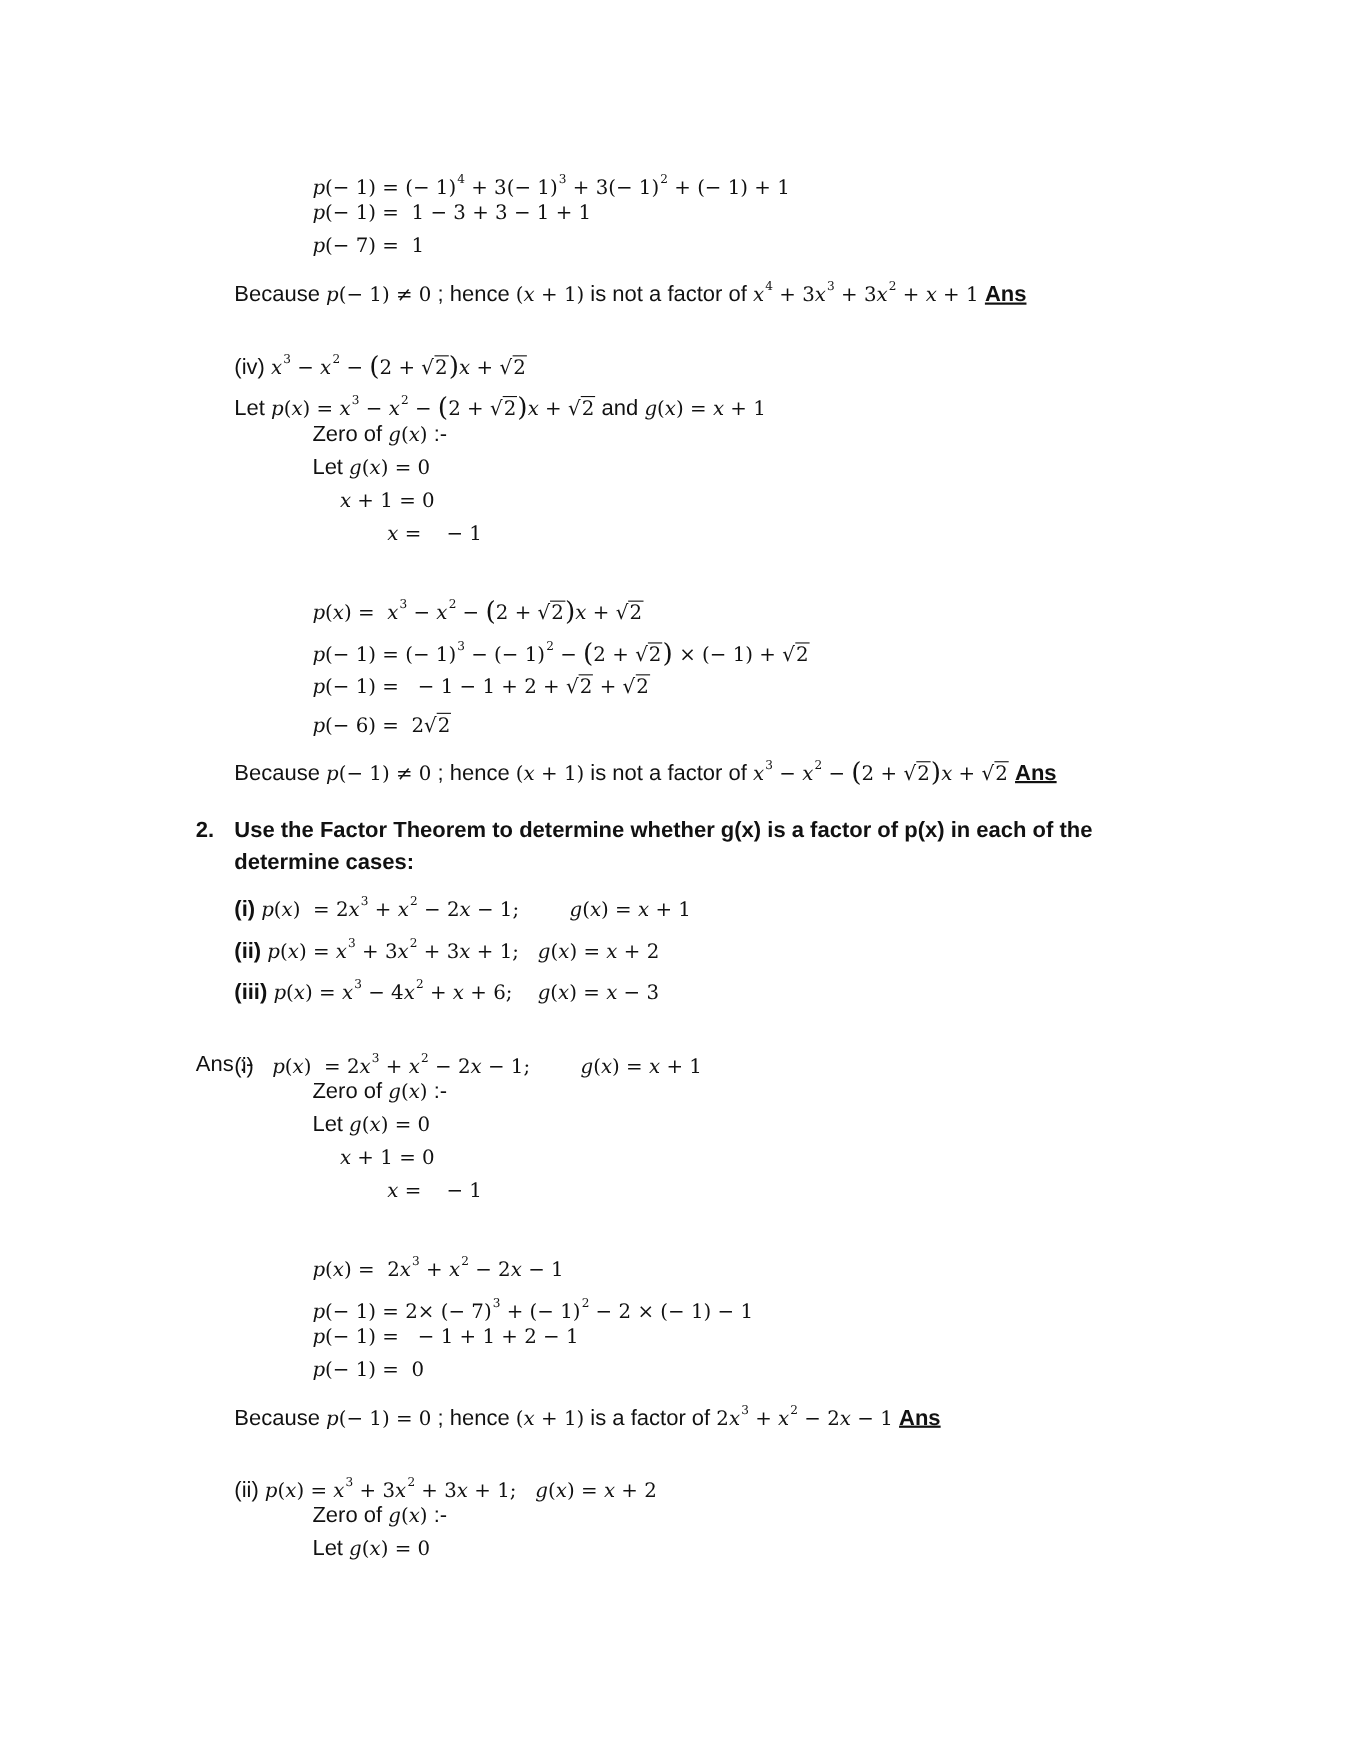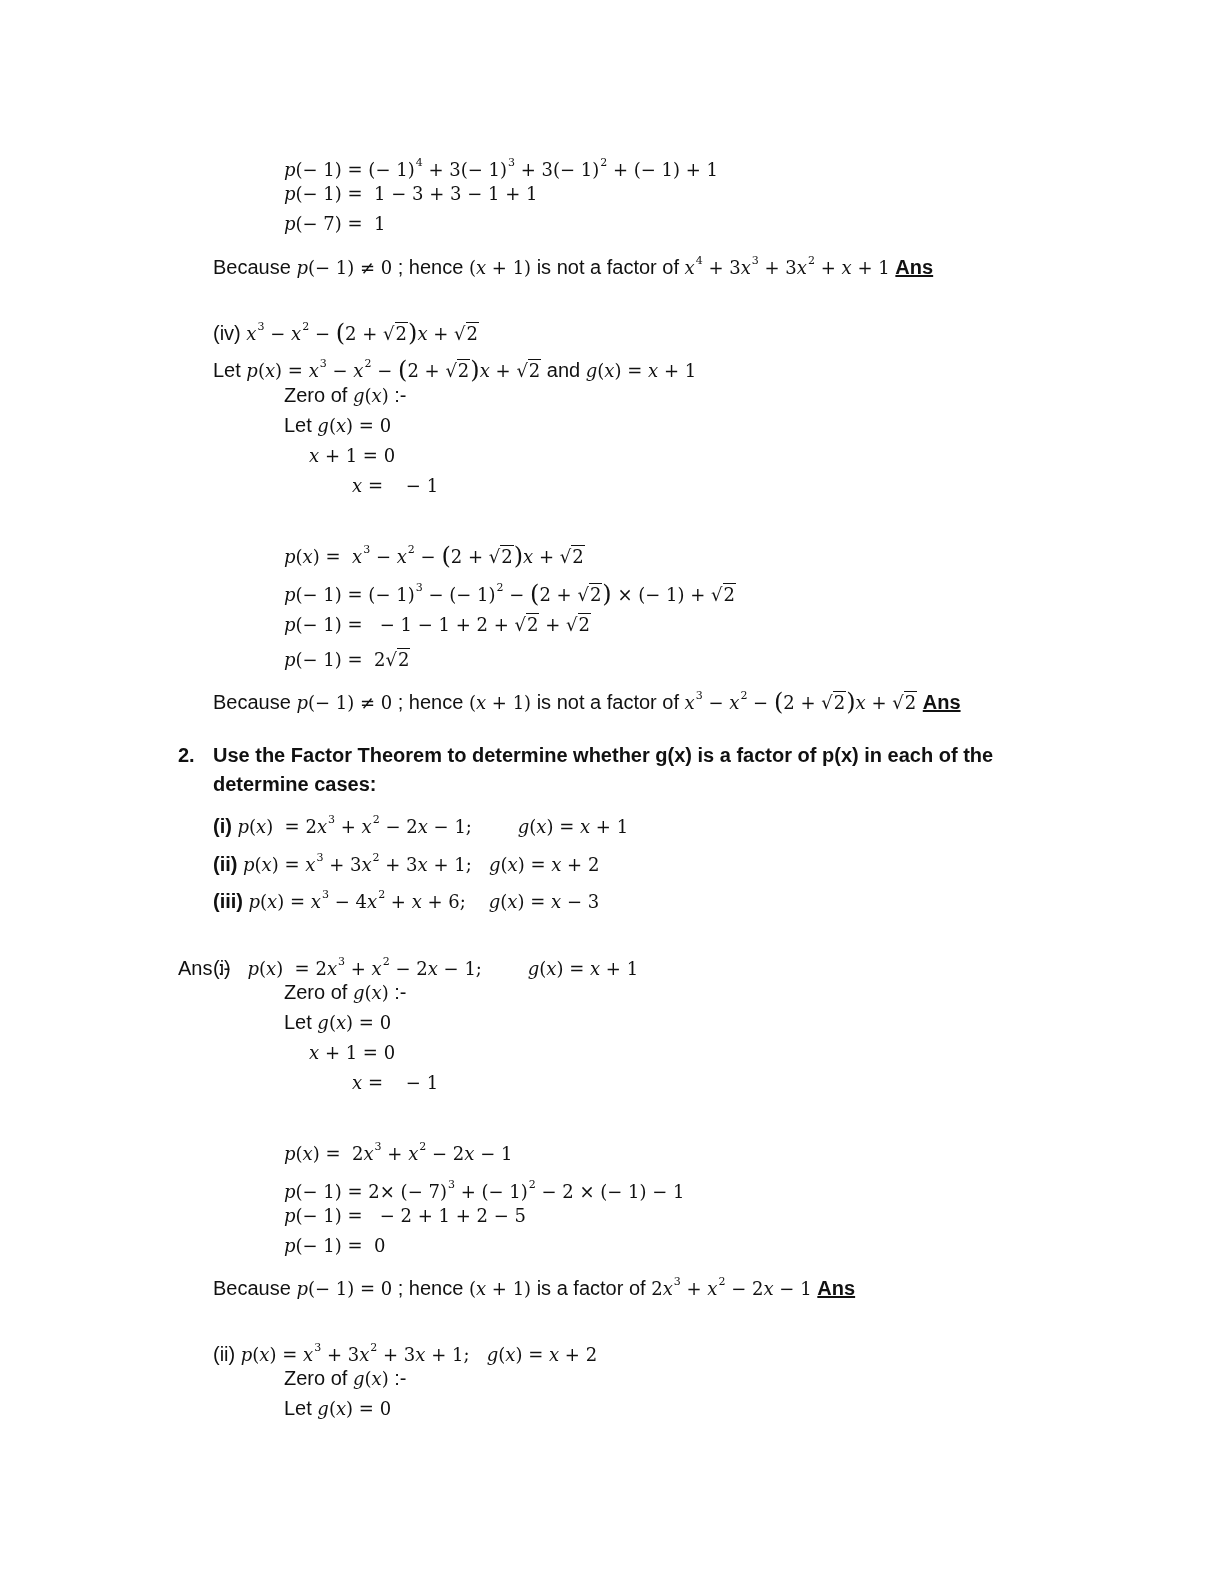--- a/index.html
+++ b/index.html
@@ -25,35 +25,35 @@
     <div class="line" style="left: 213px; top: 249px;"><span class="t" style="white-space: pre;">Because </span><span class="m" style="white-space: pre;">p</span><span class="n" style="white-space: pre;">(− 1) ≠ 0</span><span class="t" style="white-space: pre;"> ; hence </span><span class="n" style="white-space: pre;">(</span><span class="m" style="white-space: pre;">x</span><span class="n" style="white-space: pre;"> + 1)</span><span class="t" style="white-space: pre;"> is not a factor of </span><span class="m" style="white-space: pre;">x</span><sup class="sp" style="white-space: pre;">4</sup><span class="n" style="white-space: pre;"> + 3</span><span class="m" style="white-space: pre;">x</span><sup class="sp" style="white-space: pre;">3</sup><span class="n" style="white-space: pre;"> + 3</span><span class="m" style="white-space: pre;">x</span><sup class="sp" style="white-space: pre;">2</sup><span class="n" style="white-space: pre;"> + </span><span class="m" style="white-space: pre;">x</span><span class="n" style="white-space: pre;"> + 1 </span><span class="ans" style="white-space: pre;">Ans</span></div>
     <div class="line" style="left: 213px; top: 315px;"><span class="t" style="white-space: pre;">(iv) </span><span class="m" style="white-space: pre;">x</span><sup class="sp" style="white-space: pre;">3</sup><span class="n" style="white-space: pre;"> − </span><span class="m" style="white-space: pre;">x</span><sup class="sp" style="white-space: pre;">2</sup><span class="n" style="white-space: pre;"> − </span><span class="big" style="white-space: pre;">(</span><span class="n" style="white-space: pre;">2 + </span><span class="rad" style="white-space: pre;"><span>√</span><span class="rt">2</span></span><span class="big" style="white-space: pre;">)</span><span class="m" style="white-space: pre;">x</span><span class="n" style="white-space: pre;"> + </span><span class="rad" style="white-space: pre;"><span>√</span><span class="rt">2</span></span></div>
     <div class="line" style="left: 213px; top: 352px;"><span class="t" style="white-space: pre;">Let </span><span class="m" style="white-space: pre;">p</span><span class="n" style="white-space: pre;">(</span><span class="m" style="white-space: pre;">x</span><span class="n" style="white-space: pre;">) = </span><span class="m" style="white-space: pre;">x</span><sup class="sp" style="white-space: pre;">3</sup><span class="n" style="white-space: pre;"> − </span><span class="m" style="white-space: pre;">x</span><sup class="sp" style="white-space: pre;">2</sup><span class="n" style="white-space: pre;"> − </span><span class="big" style="white-space: pre;">(</span><span class="n" style="white-space: pre;">2 + </span><span class="rad" style="white-space: pre;"><span>√</span><span class="rt">2</span></span><span class="big" style="white-space: pre;">)</span><span class="m" style="white-space: pre;">x</span><span class="n" style="white-space: pre;"> + </span><span class="rad" style="white-space: pre;"><span>√</span><span class="rt">2</span></span><span class="t" style="white-space: pre;"> and </span><span class="m" style="white-space: pre;">g</span><span class="n" style="white-space: pre;">(</span><span class="m" style="white-space: pre;">x</span><span class="n" style="white-space: pre;">) = </span><span class="m" style="white-space: pre;">x</span><span class="n" style="white-space: pre;"> + 1</span></div>
     <div class="line" style="left: 284px; top: 383px;"><span class="t" style="white-space: pre;">Zero of </span><span class="m" style="white-space: pre;">g</span><span class="n" style="white-space: pre;">(</span><span class="m" style="white-space: pre;">x</span><span class="n" style="white-space: pre;">)</span><span class="t" style="white-space: pre;"> :-</span></div>
     <div class="line" style="left: 284px; top: 413px;"><span class="t" style="white-space: pre;">Let </span><span class="m" style="white-space: pre;">g</span><span class="n" style="white-space: pre;">(</span><span class="m" style="white-space: pre;">x</span><span class="n" style="white-space: pre;">) = 0</span></div>
     <div class="line" style="left: 309px; top: 443px;"><span class="m" style="white-space: pre;">x</span><span class="n" style="white-space: pre;"> + 1 = 0</span></div>
     <div class="line" style="left: 352px; top: 473px;"><span class="m" style="white-space: pre;">x</span><span class="n" style="white-space: pre;"> =    − 1</span></div>
     <div class="line" style="left: 284px; top: 538px;"><span class="m" style="white-space: pre;">p</span><span class="n" style="white-space: pre;">(</span><span class="m" style="white-space: pre;">x</span><span class="n" style="white-space: pre;">) =  </span><span class="m" style="white-space: pre;">x</span><sup class="sp" style="white-space: pre;">3</sup><span class="n" style="white-space: pre;"> − </span><span class="m" style="white-space: pre;">x</span><sup class="sp" style="white-space: pre;">2</sup><span class="n" style="white-space: pre;"> − </span><span class="big" style="white-space: pre;">(</span><span class="n" style="white-space: pre;">2 + </span><span class="rad" style="white-space: pre;"><span>√</span><span class="rt">2</span></span><span class="big" style="white-space: pre;">)</span><span class="m" style="white-space: pre;">x</span><span class="n" style="white-space: pre;"> + </span><span class="rad" style="white-space: pre;"><span>√</span><span class="rt">2</span></span></div>
     <div class="line" style="left: 284px; top: 576px;"><span class="m" style="white-space: pre;">p</span><span class="n" style="white-space: pre;">(− 1) = (− 1)</span><sup class="sp" style="white-space: pre;">3</sup><span class="n" style="white-space: pre;"> − (− 1)</span><sup class="sp" style="white-space: pre;">2</sup><span class="n" style="white-space: pre;"> − </span><span class="big" style="white-space: pre;">(</span><span class="n" style="white-space: pre;">2 + </span><span class="rad" style="white-space: pre;"><span>√</span><span class="rt">2</span></span><span class="big" style="white-space: pre;">)</span><span class="n" style="white-space: pre;"> × (− 1) + </span><span class="rad" style="white-space: pre;"><span>√</span><span class="rt">2</span></span></div>
     <div class="line" style="left: 284px; top: 612px;"><span class="m" style="white-space: pre;">p</span><span class="n" style="white-space: pre;">(− 1) =   − 1 − 1 + 2 + </span><span class="rad" style="white-space: pre;"><span>√</span><span class="rt">2</span></span><span class="n" style="white-space: pre;"> + </span><span class="rad" style="white-space: pre;"><span>√</span><span class="rt">2</span></span></div>
-    <div class="line" style="left: 284px; top: 647px;"><span class="m" style="white-space: pre;">p</span><span class="n" style="white-space: pre;">(− 1) =  2</span><span class="rad" style="white-space: pre;"><span>√</span><span class="rt">2</span></span></div>
+    <div class="line" style="left: 284px; top: 647px;"><span class="m" style="white-space: pre;">p</span><span class="n" style="white-space: pre;">(− 6) =  2</span><span class="rad" style="white-space: pre;"><span>√</span><span class="rt">2</span></span></div>
     <div class="line" style="left: 213px; top: 684px;"><span class="t" style="white-space: pre;">Because </span><span class="m" style="white-space: pre;">p</span><span class="n" style="white-space: pre;">(− 1) ≠ 0</span><span class="t" style="white-space: pre;"> ; hence </span><span class="n" style="white-space: pre;">(</span><span class="m" style="white-space: pre;">x</span><span class="n" style="white-space: pre;"> + 1)</span><span class="t" style="white-space: pre;"> is not a factor of </span><span class="m" style="white-space: pre;">x</span><sup class="sp" style="white-space: pre;">3</sup><span class="n" style="white-space: pre;"> − </span><span class="m" style="white-space: pre;">x</span><sup class="sp" style="white-space: pre;">2</sup><span class="n" style="white-space: pre;"> − </span><span class="big" style="white-space: pre;">(</span><span class="n" style="white-space: pre;">2 + </span><span class="rad" style="white-space: pre;"><span>√</span><span class="rt">2</span></span><span class="big" style="white-space: pre;">)</span><span class="m" style="white-space: pre;">x</span><span class="n" style="white-space: pre;"> + </span><span class="rad" style="white-space: pre;"><span>√</span><span class="rt">2</span></span><span class="t" style="white-space: pre;"> </span><span class="ans" style="white-space: pre;">Ans</span></div>
     <div class="line" style="left: 178px; top: 743px;"><span class="q" style="white-space: pre;">2.</span></div>
     <div class="line" style="left: 213px; top: 743px;"><span class="q" style="white-space: pre;">Use the Factor Theorem to determine whether g(x) is a factor of p(x) in each of the</span></div>
     <div class="line" style="left: 213px; top: 772px;"><span class="q" style="white-space: pre;">determine cases:</span></div>
     <div class="line" style="left: 213px; top: 808px;"><span class="q" style="white-space: pre;">(i) </span><span class="m" style="white-space: pre;">p</span><span class="n" style="white-space: pre;">(</span><span class="m" style="white-space: pre;">x</span><span class="n" style="white-space: pre;">)  = 2</span><span class="m" style="white-space: pre;">x</span><sup class="sp" style="white-space: pre;">3</sup><span class="n" style="white-space: pre;"> + </span><span class="m" style="white-space: pre;">x</span><sup class="sp" style="white-space: pre;">2</sup><span class="n" style="white-space: pre;"> − 2</span><span class="m" style="white-space: pre;">x</span><span class="n" style="white-space: pre;"> − 1;        </span><span class="m" style="white-space: pre;">g</span><span class="n" style="white-space: pre;">(</span><span class="m" style="white-space: pre;">x</span><span class="n" style="white-space: pre;">) = </span><span class="m" style="white-space: pre;">x</span><span class="n" style="white-space: pre;"> + 1</span></div>
     <div class="line" style="left: 213px; top: 846px;"><span class="q" style="white-space: pre;">(ii) </span><span class="m" style="white-space: pre;">p</span><span class="n" style="white-space: pre;">(</span><span class="m" style="white-space: pre;">x</span><span class="n" style="white-space: pre;">) = </span><span class="m" style="white-space: pre;">x</span><sup class="sp" style="white-space: pre;">3</sup><span class="n" style="white-space: pre;"> + 3</span><span class="m" style="white-space: pre;">x</span><sup class="sp" style="white-space: pre;">2</sup><span class="n" style="white-space: pre;"> + 3</span><span class="m" style="white-space: pre;">x</span><span class="n" style="white-space: pre;"> + 1;   </span><span class="m" style="white-space: pre;">g</span><span class="n" style="white-space: pre;">(</span><span class="m" style="white-space: pre;">x</span><span class="n" style="white-space: pre;">) = </span><span class="m" style="white-space: pre;">x</span><span class="n" style="white-space: pre;"> + 2</span></div>
     <div class="line" style="left: 213px; top: 883px;"><span class="q" style="white-space: pre;">(iii) </span><span class="m" style="white-space: pre;">p</span><span class="n" style="white-space: pre;">(</span><span class="m" style="white-space: pre;">x</span><span class="n" style="white-space: pre;">) = </span><span class="m" style="white-space: pre;">x</span><sup class="sp" style="white-space: pre;">3</sup><span class="n" style="white-space: pre;"> − 4</span><span class="m" style="white-space: pre;">x</span><sup class="sp" style="white-space: pre;">2</sup><span class="n" style="white-space: pre;"> + </span><span class="m" style="white-space: pre;">x</span><span class="n" style="white-space: pre;"> + 6;    </span><span class="m" style="white-space: pre;">g</span><span class="n" style="white-space: pre;">(</span><span class="m" style="white-space: pre;">x</span><span class="n" style="white-space: pre;">) = </span><span class="m" style="white-space: pre;">x</span><span class="n" style="white-space: pre;"> − 3</span></div>
     <div class="line" style="left: 178px; top: 956px;"><span class="t" style="white-space: pre;">Ans :-</span></div>
     <div class="line" style="left: 213px; top: 950px;"><span class="t" style="white-space: pre;">(i)   </span><span class="m" style="white-space: pre;">p</span><span class="n" style="white-space: pre;">(</span><span class="m" style="white-space: pre;">x</span><span class="n" style="white-space: pre;">)  = 2</span><span class="m" style="white-space: pre;">x</span><sup class="sp" style="white-space: pre;">3</sup><span class="n" style="white-space: pre;"> + </span><span class="m" style="white-space: pre;">x</span><sup class="sp" style="white-space: pre;">2</sup><span class="n" style="white-space: pre;"> − 2</span><span class="m" style="white-space: pre;">x</span><span class="n" style="white-space: pre;"> − 1;        </span><span class="m" style="white-space: pre;">g</span><span class="n" style="white-space: pre;">(</span><span class="m" style="white-space: pre;">x</span><span class="n" style="white-space: pre;">) = </span><span class="m" style="white-space: pre;">x</span><span class="n" style="white-space: pre;"> + 1</span></div>
     <div class="line" style="left: 284px; top: 980px;"><span class="t" style="white-space: pre;">Zero of </span><span class="m" style="white-space: pre;">g</span><span class="n" style="white-space: pre;">(</span><span class="m" style="white-space: pre;">x</span><span class="n" style="white-space: pre;">)</span><span class="t" style="white-space: pre;"> :-</span></div>
     <div class="line" style="left: 284px; top: 1010px;"><span class="t" style="white-space: pre;">Let </span><span class="m" style="white-space: pre;">g</span><span class="n" style="white-space: pre;">(</span><span class="m" style="white-space: pre;">x</span><span class="n" style="white-space: pre;">) = 0</span></div>
     <div class="line" style="left: 309px; top: 1040px;"><span class="m" style="white-space: pre;">x</span><span class="n" style="white-space: pre;"> + 1 = 0</span></div>
     <div class="line" style="left: 352px; top: 1070px;"><span class="m" style="white-space: pre;">x</span><span class="n" style="white-space: pre;"> =    − 1</span></div>
     <div class="line" style="left: 284px; top: 1135px;"><span class="m" style="white-space: pre;">p</span><span class="n" style="white-space: pre;">(</span><span class="m" style="white-space: pre;">x</span><span class="n" style="white-space: pre;">) =  2</span><span class="m" style="white-space: pre;">x</span><sup class="sp" style="white-space: pre;">3</sup><span class="n" style="white-space: pre;"> + </span><span class="m" style="white-space: pre;">x</span><sup class="sp" style="white-space: pre;">2</sup><span class="n" style="white-space: pre;"> − 2</span><span class="m" style="white-space: pre;">x</span><span class="n" style="white-space: pre;"> − 1</span></div>
     <div class="line" style="left: 284px; top: 1173px;"><span class="m" style="white-space: pre;">p</span><span class="n" style="white-space: pre;">(− 1) = 2× (− 7)</span><sup class="sp" style="white-space: pre;">3</sup><span class="n" style="white-space: pre;"> + (− 1)</span><sup class="sp" style="white-space: pre;">2</sup><span class="n" style="white-space: pre;"> − 2 × (− 1) − 1</span></div>
-    <div class="line" style="left: 284px; top: 1203px;"><span class="m" style="white-space: pre;">p</span><span class="n" style="white-space: pre;">(− 1) =   − 2 + 1 + 2 − 5</span></div>
+    <div class="line" style="left: 284px; top: 1203px;"><span class="m" style="white-space: pre;">p</span><span class="n" style="white-space: pre;">(− 1) =   − 1 + 1 + 2 − 1</span></div>
     <div class="line" style="left: 284px; top: 1233px;"><span class="m" style="white-space: pre;">p</span><span class="n" style="white-space: pre;">(− 1) =  0</span></div>
     <div class="line" style="left: 213px; top: 1270px;"><span class="t" style="white-space: pre;">Because </span><span class="m" style="white-space: pre;">p</span><span class="n" style="white-space: pre;">(− 1) = 0</span><span class="t" style="white-space: pre;"> ; hence </span><span class="n" style="white-space: pre;">(</span><span class="m" style="white-space: pre;">x</span><span class="n" style="white-space: pre;"> + 1)</span><span class="t" style="white-space: pre;"> is a factor of </span><span class="n" style="white-space: pre;">2</span><span class="m" style="white-space: pre;">x</span><sup class="sp" style="white-space: pre;">3</sup><span class="n" style="white-space: pre;"> + </span><span class="m" style="white-space: pre;">x</span><sup class="sp" style="white-space: pre;">2</sup><span class="n" style="white-space: pre;"> − 2</span><span class="m" style="white-space: pre;">x</span><span class="n" style="white-space: pre;"> − 1 </span><span class="ans" style="white-space: pre;">Ans</span></div>
     <div class="line" style="left: 213px; top: 1336px;"><span class="t" style="white-space: pre;">(ii) </span><span class="m" style="white-space: pre;">p</span><span class="n" style="white-space: pre;">(</span><span class="m" style="white-space: pre;">x</span><span class="n" style="white-space: pre;">) = </span><span class="m" style="white-space: pre;">x</span><sup class="sp" style="white-space: pre;">3</sup><span class="n" style="white-space: pre;"> + 3</span><span class="m" style="white-space: pre;">x</span><sup class="sp" style="white-space: pre;">2</sup><span class="n" style="white-space: pre;"> + 3</span><span class="m" style="white-space: pre;">x</span><span class="n" style="white-space: pre;"> + 1;   </span><span class="m" style="white-space: pre;">g</span><span class="n" style="white-space: pre;">(</span><span class="m" style="white-space: pre;">x</span><span class="n" style="white-space: pre;">) = </span><span class="m" style="white-space: pre;">x</span><span class="n" style="white-space: pre;"> + 2</span></div>
     <div class="line" style="left: 284px; top: 1366px;"><span class="t" style="white-space: pre;">Zero of </span><span class="m" style="white-space: pre;">g</span><span class="n" style="white-space: pre;">(</span><span class="m" style="white-space: pre;">x</span><span class="n" style="white-space: pre;">)</span><span class="t" style="white-space: pre;"> :-</span></div>
     <div class="line" style="left: 284px; top: 1396px;"><span class="t" style="white-space: pre;">Let </span><span class="m" style="white-space: pre;">g</span><span class="n" style="white-space: pre;">(</span><span class="m" style="white-space: pre;">x</span><span class="n" style="white-space: pre;">) = 0</span></div>
   </div>
 
 </body></html>

